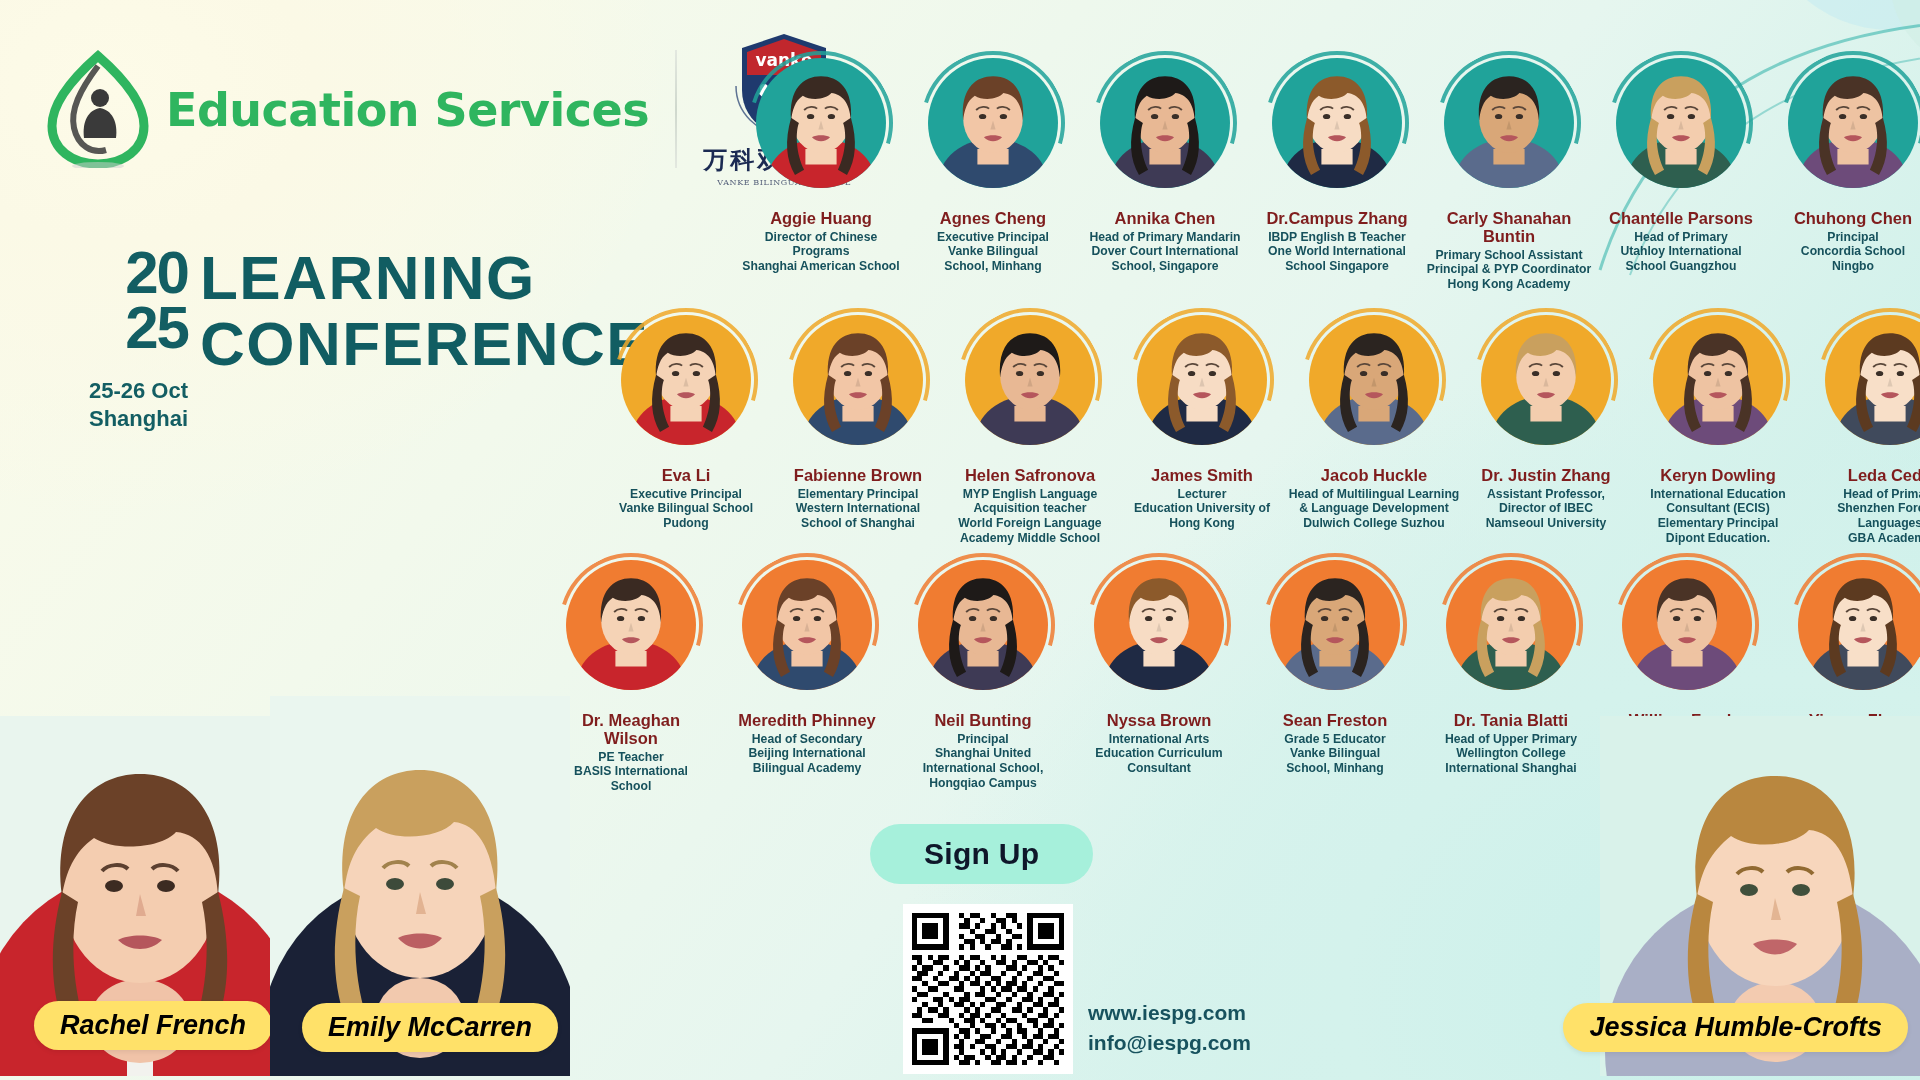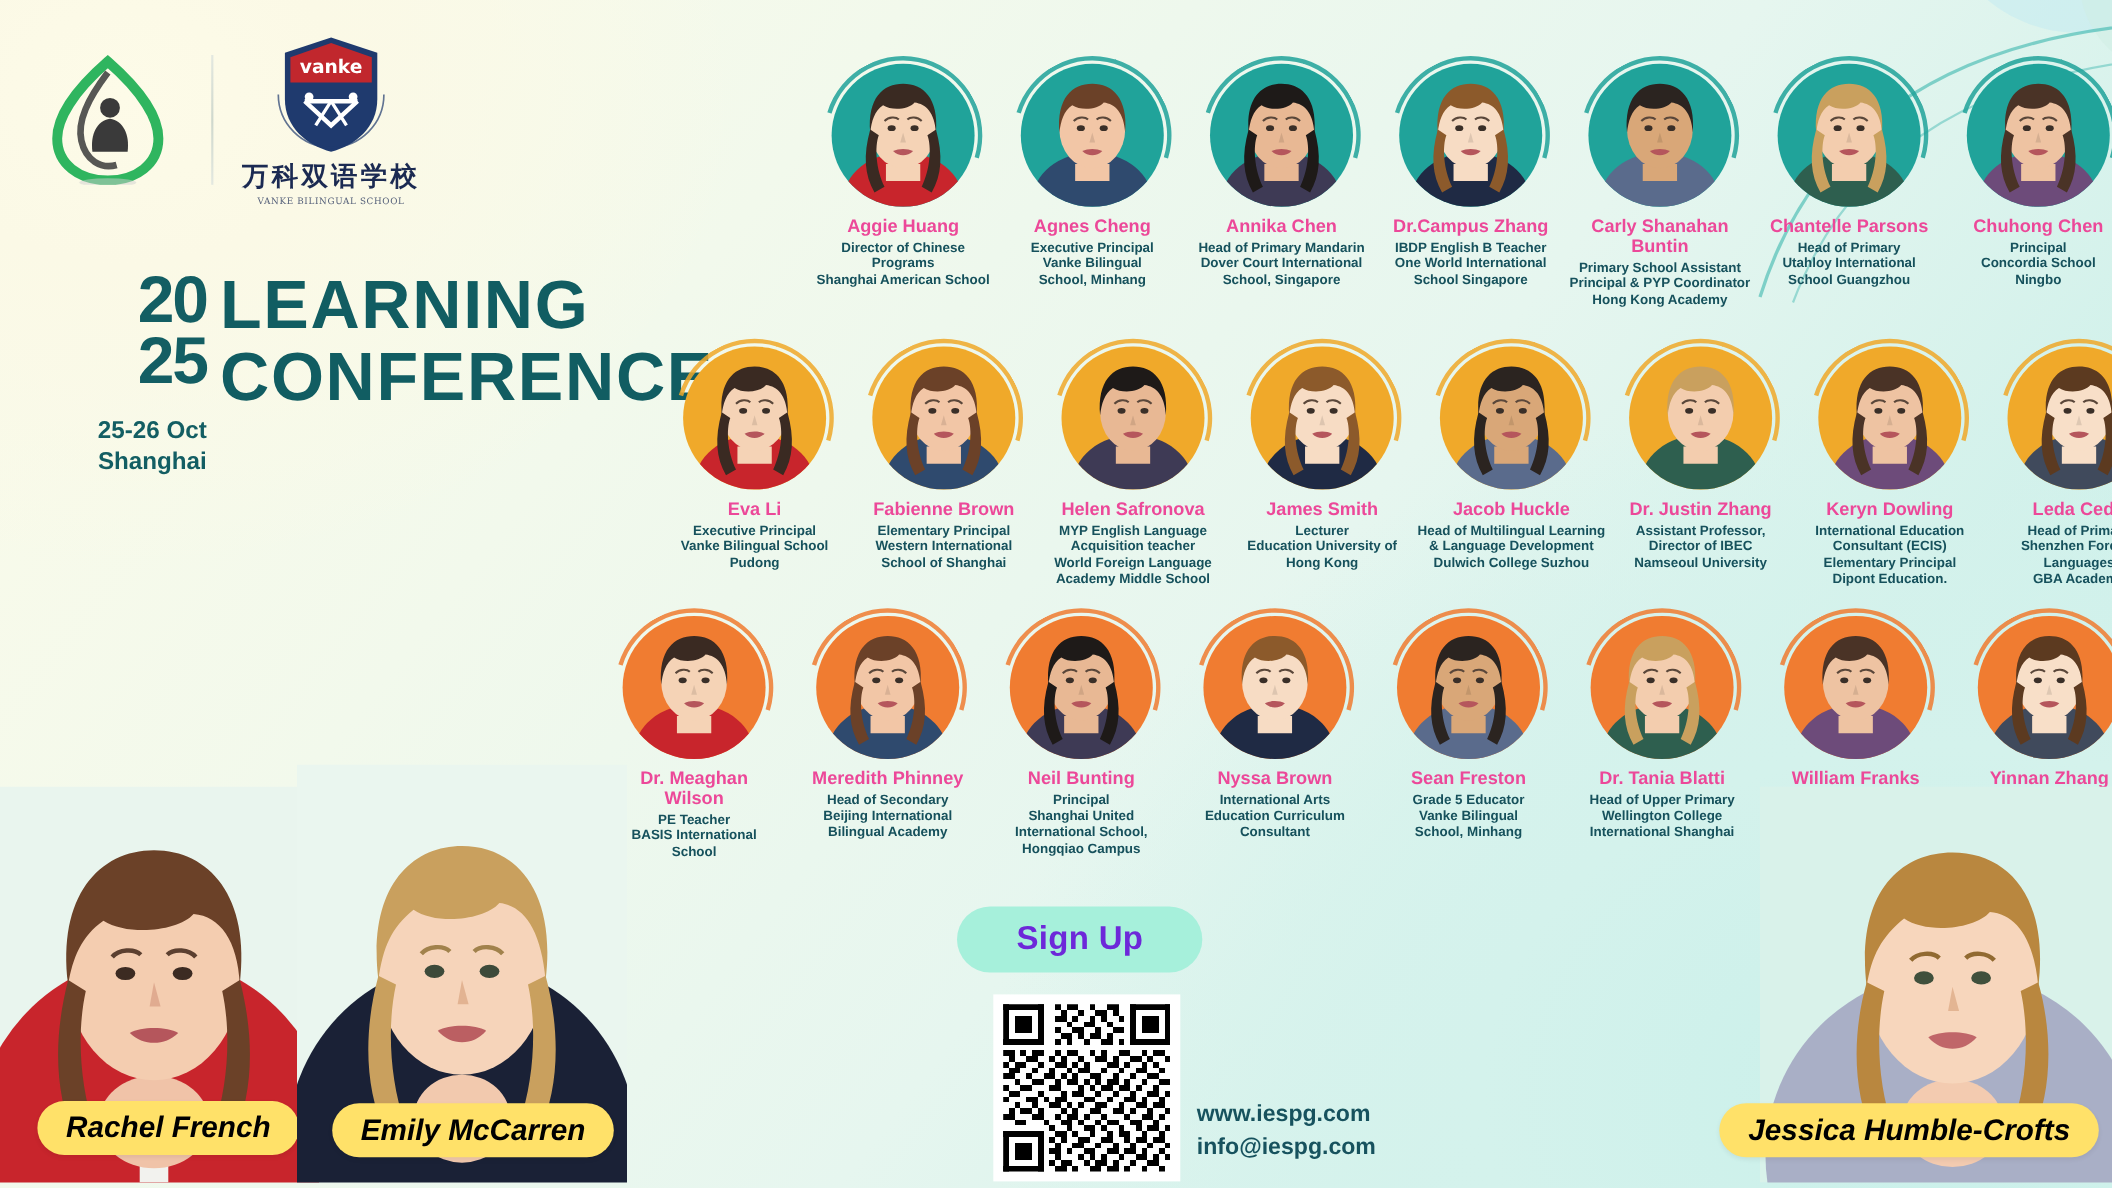--- a/index.html
+++ b/index.html
@@ -65,41 +65,41 @@
     position:absolute; inset:-7px; border-radius:50%;
     border:4px solid transparent;
     transform:rotate(-28deg);
   }
   .av-photo {
     position:absolute; inset:0; border-radius:50%; overflow:hidden;
   }
   .av-photo svg { width:100%; height:100%; display:block; }
 
   .sp-name {
-    font-size:16.5px; font-weight:800; color:#ec4899; text-align:center;
-    line-height:1.08; margin-top:4px;
+    font-size:16.5px; font-weight:800; color:#7f1d1d; text-align:center;
+    line-height:1.08; margin-top:16px;
   }
   .sp-role {
     font-size:12.2px; font-weight:700; color:#16515c; text-align:center;
     line-height:1.2; margin-top:2px; max-width:178px;
   }
 
   
   .feat { position:absolute; bottom:0; }
   .pill {
     position:absolute; background:#ffe169; border-radius:28px;
     padding:9px 26px; font-size:27px; font-weight:800; font-style:italic;
     color:#000000; white-space:nowrap; box-shadow:0 2px 5px rgba(0,0,0,.07);
   }
 
   
   .signup {
     position:absolute; left:870px; top:824px;
     background:#a6f0db; border-radius:34px; padding:13px 54px;
-    font-size:30px; font-weight:800; color:#6d28d9; letter-spacing:.3px;
+    font-size:30px; font-weight:800; color:#0f172a; letter-spacing:.3px;
   }
   .qr {
     position:absolute; left:903px; top:904px; width:170px; height:170px;
     background:#fff; padding:9px;
   }
   .qr svg { width:100%; height:100%; display:block; }
   .contact {
     position:absolute; left:1088px; top:998px;
     font-size:21px; font-weight:800; color:#17525e; line-height:1.45;
   }
@@ -121,20 +121,21 @@
 <div class="header">
   <div class="ies-logo">
     <svg class="ies-mark" viewBox="0 0 108 118">
       <path d="M54 6 C 86 34, 100 58, 100 76 C 100 99, 80 114, 54 114 C 28 114, 8 99, 8 76 C 8 58, 22 34, 54 6 Z" fill="none" stroke="#2fb55f" stroke-width="9"></path>
       <path d="M54 16 C 36 40, 26 60, 30 78 C 34 96, 48 104, 62 100" fill="none" stroke="#3a3a3a" stroke-width="6" opacity=".85"></path>
       <circle cx="56" cy="48" r="9" fill="#3a3a3a"></circle>
       <path d="M56 58 C 44 60, 38 72, 40 88 L 72 88 C 74 72, 68 60, 56 58 Z" fill="#3a3a3a"></path>
       <ellipse cx="54" cy="116" rx="26" ry="4" fill="#cfcfcf" opacity=".5"></ellipse>
     </svg>
     <div class="ies-word">
+      <span class="l2">Education Services</span>
     </div>
   </div>
 
   <div class="divider"></div>
 
   <div class="vanke">
     <svg class="vanke-crest" viewBox="0 0 108 112">
       <path d="M54 4 L 96 18 L 96 60 C 96 86, 76 102, 54 108 C 32 102, 12 86, 12 60 L 12 18 Z" fill="#1f3a6e"></path>
       <path d="M54 9 L 91 22 L 91 45 L 17 45 L 17 22 Z" fill="#c1272d"></path>
       <text x="54" y="36" font-family="DejaVu Sans, sans-serif" font-size="17" font-weight="700" fill="#ffffff" text-anchor="middle">vanke</text>

